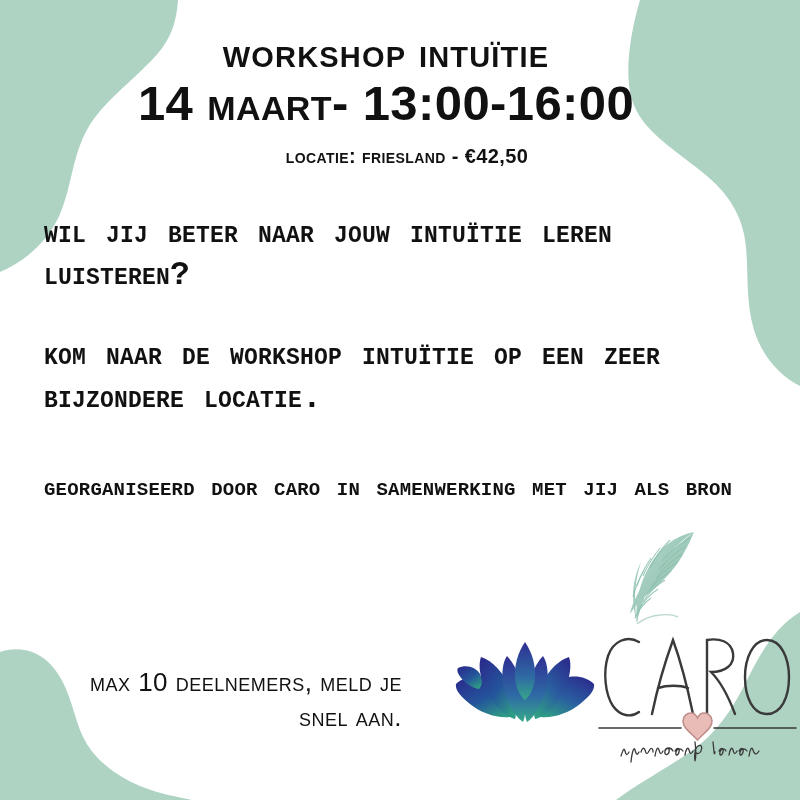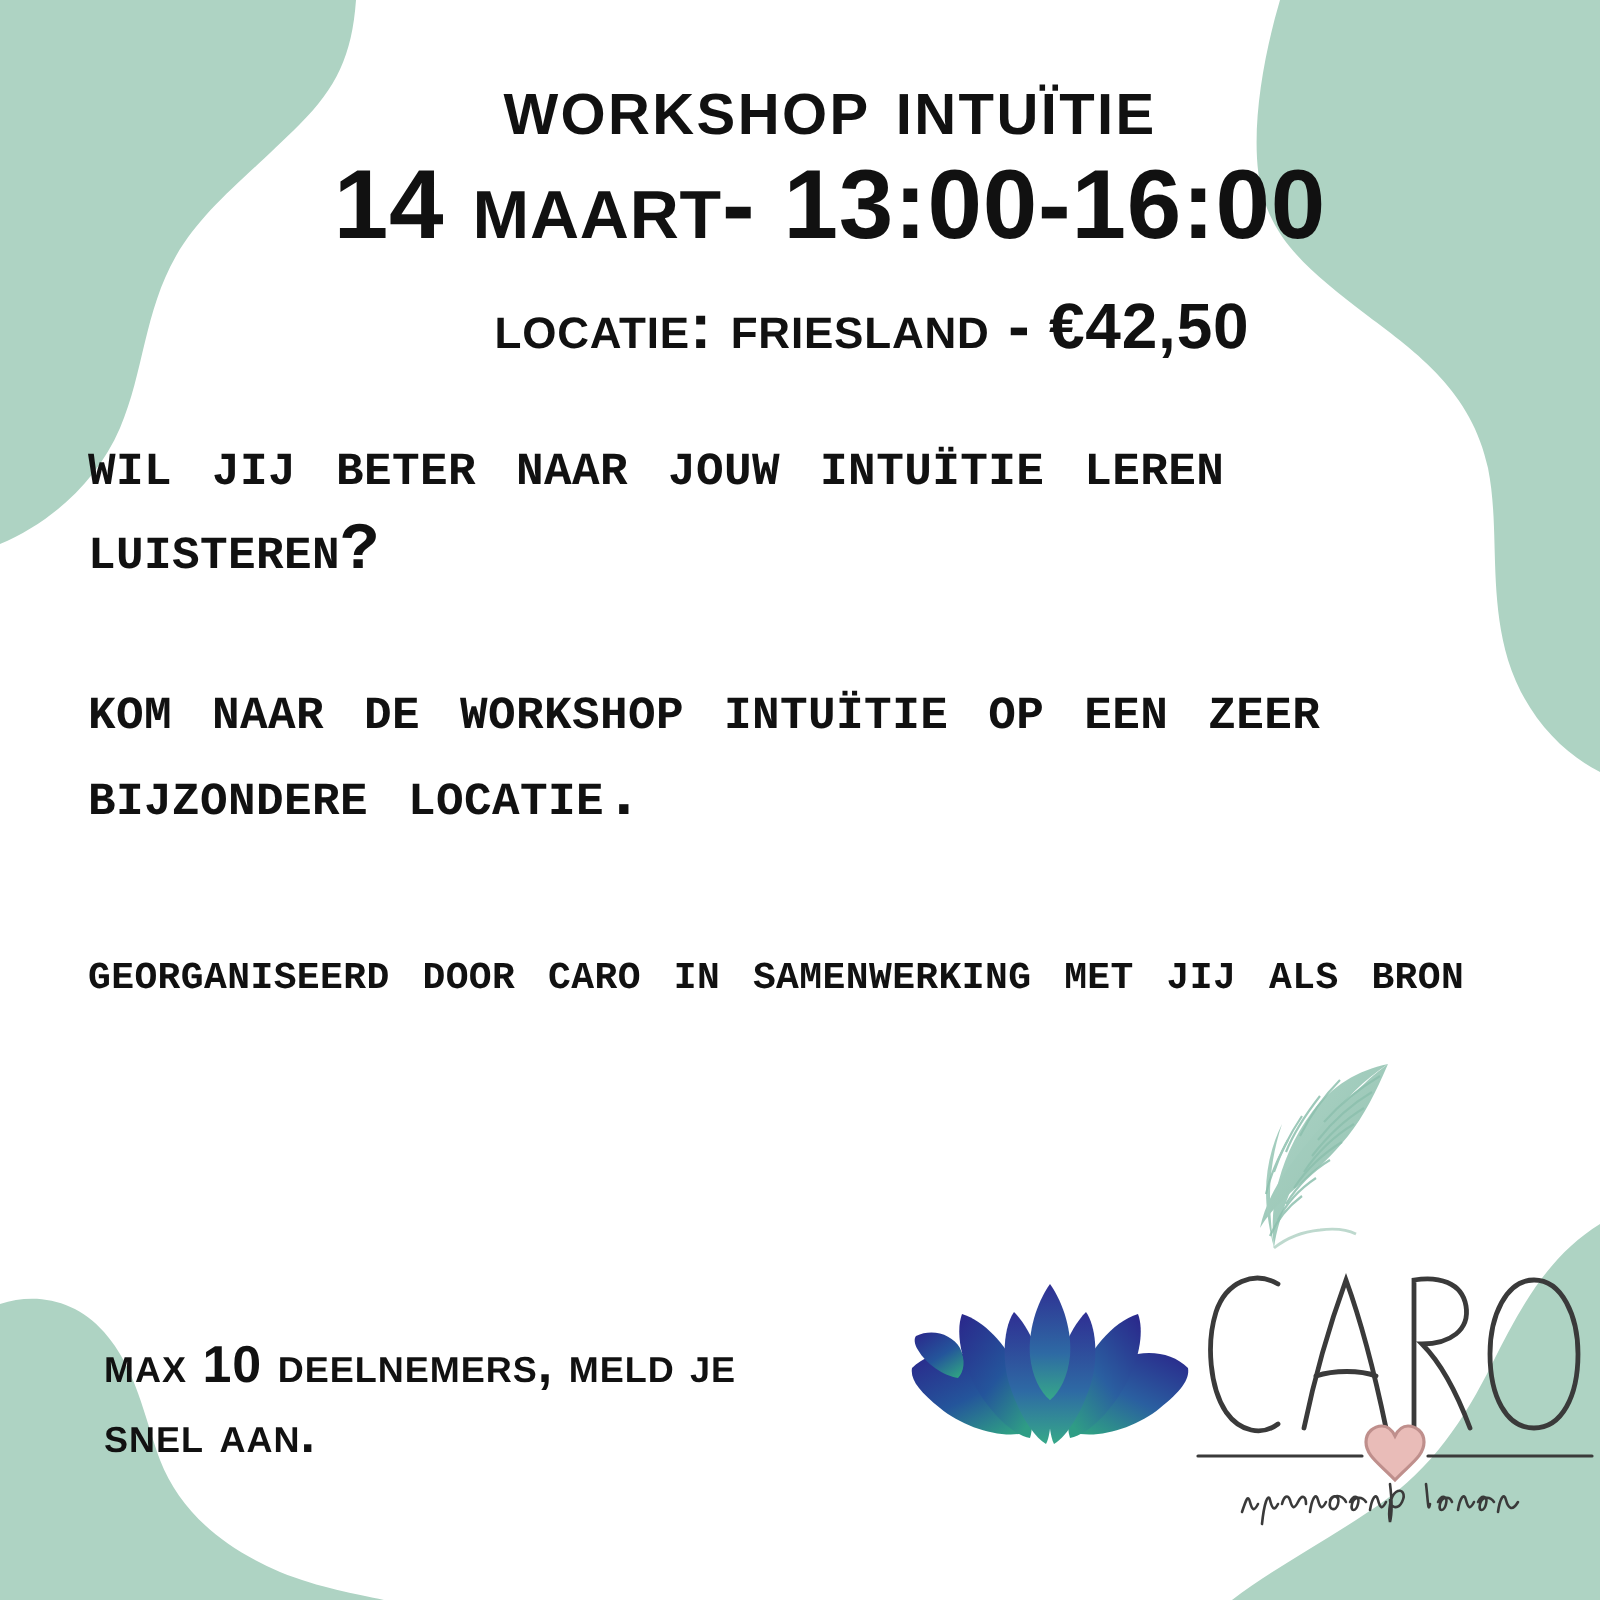--- a/index.html
+++ b/index.html
@@ -38,21 +38,20 @@
     inset: 0;
     padding: 0;
   }
 
   .headline-block {
     position: absolute;
     top: 31px;
     left: 0;
     width: 772px;
     text-align: center;
-    margin-left: 29px;
   }
 
   .h-line {
     color: #111111;
     font-family: "Liberation Sans", sans-serif;
     font-weight: 700;
     letter-spacing: 0.2px;
     line-height: 1.08;
     white-space: nowrap;
   }
@@ -66,21 +65,21 @@
 
   .h-date {
     font-size: 49px;
     font-variant: small-caps;
     text-transform: lowercase;
     letter-spacing: 0.4px;
     margin-top: 2px;
   }
 
   .h-loc {
-    font-size: 32px;
+    font-size: 20px;
     font-variant: small-caps;
     text-transform: lowercase;
     letter-spacing: 0.4px;
     margin-top: 16px;
     padding-left: 42px;
   }
 
   .body-block {
     position: absolute;
     left: 44px;
@@ -106,23 +105,23 @@
   .para.p4 {
     font-size: 27px;
     line-height: 1.22;
   }
 
   .max-block {
     position: absolute;
     left: 52px;
     top: 665px;
     width: 350px;
-    text-align: left;
+    text-align: right;
     color: #111111;
-    font-weight: 700;
+    font-weight: 400;
     font-size: 26px;
     line-height: 1.35;
     font-variant: small-caps;
     text-transform: lowercase;
     letter-spacing: 0.5px;
   }
 
   
   .logo-area {
     position: absolute;

